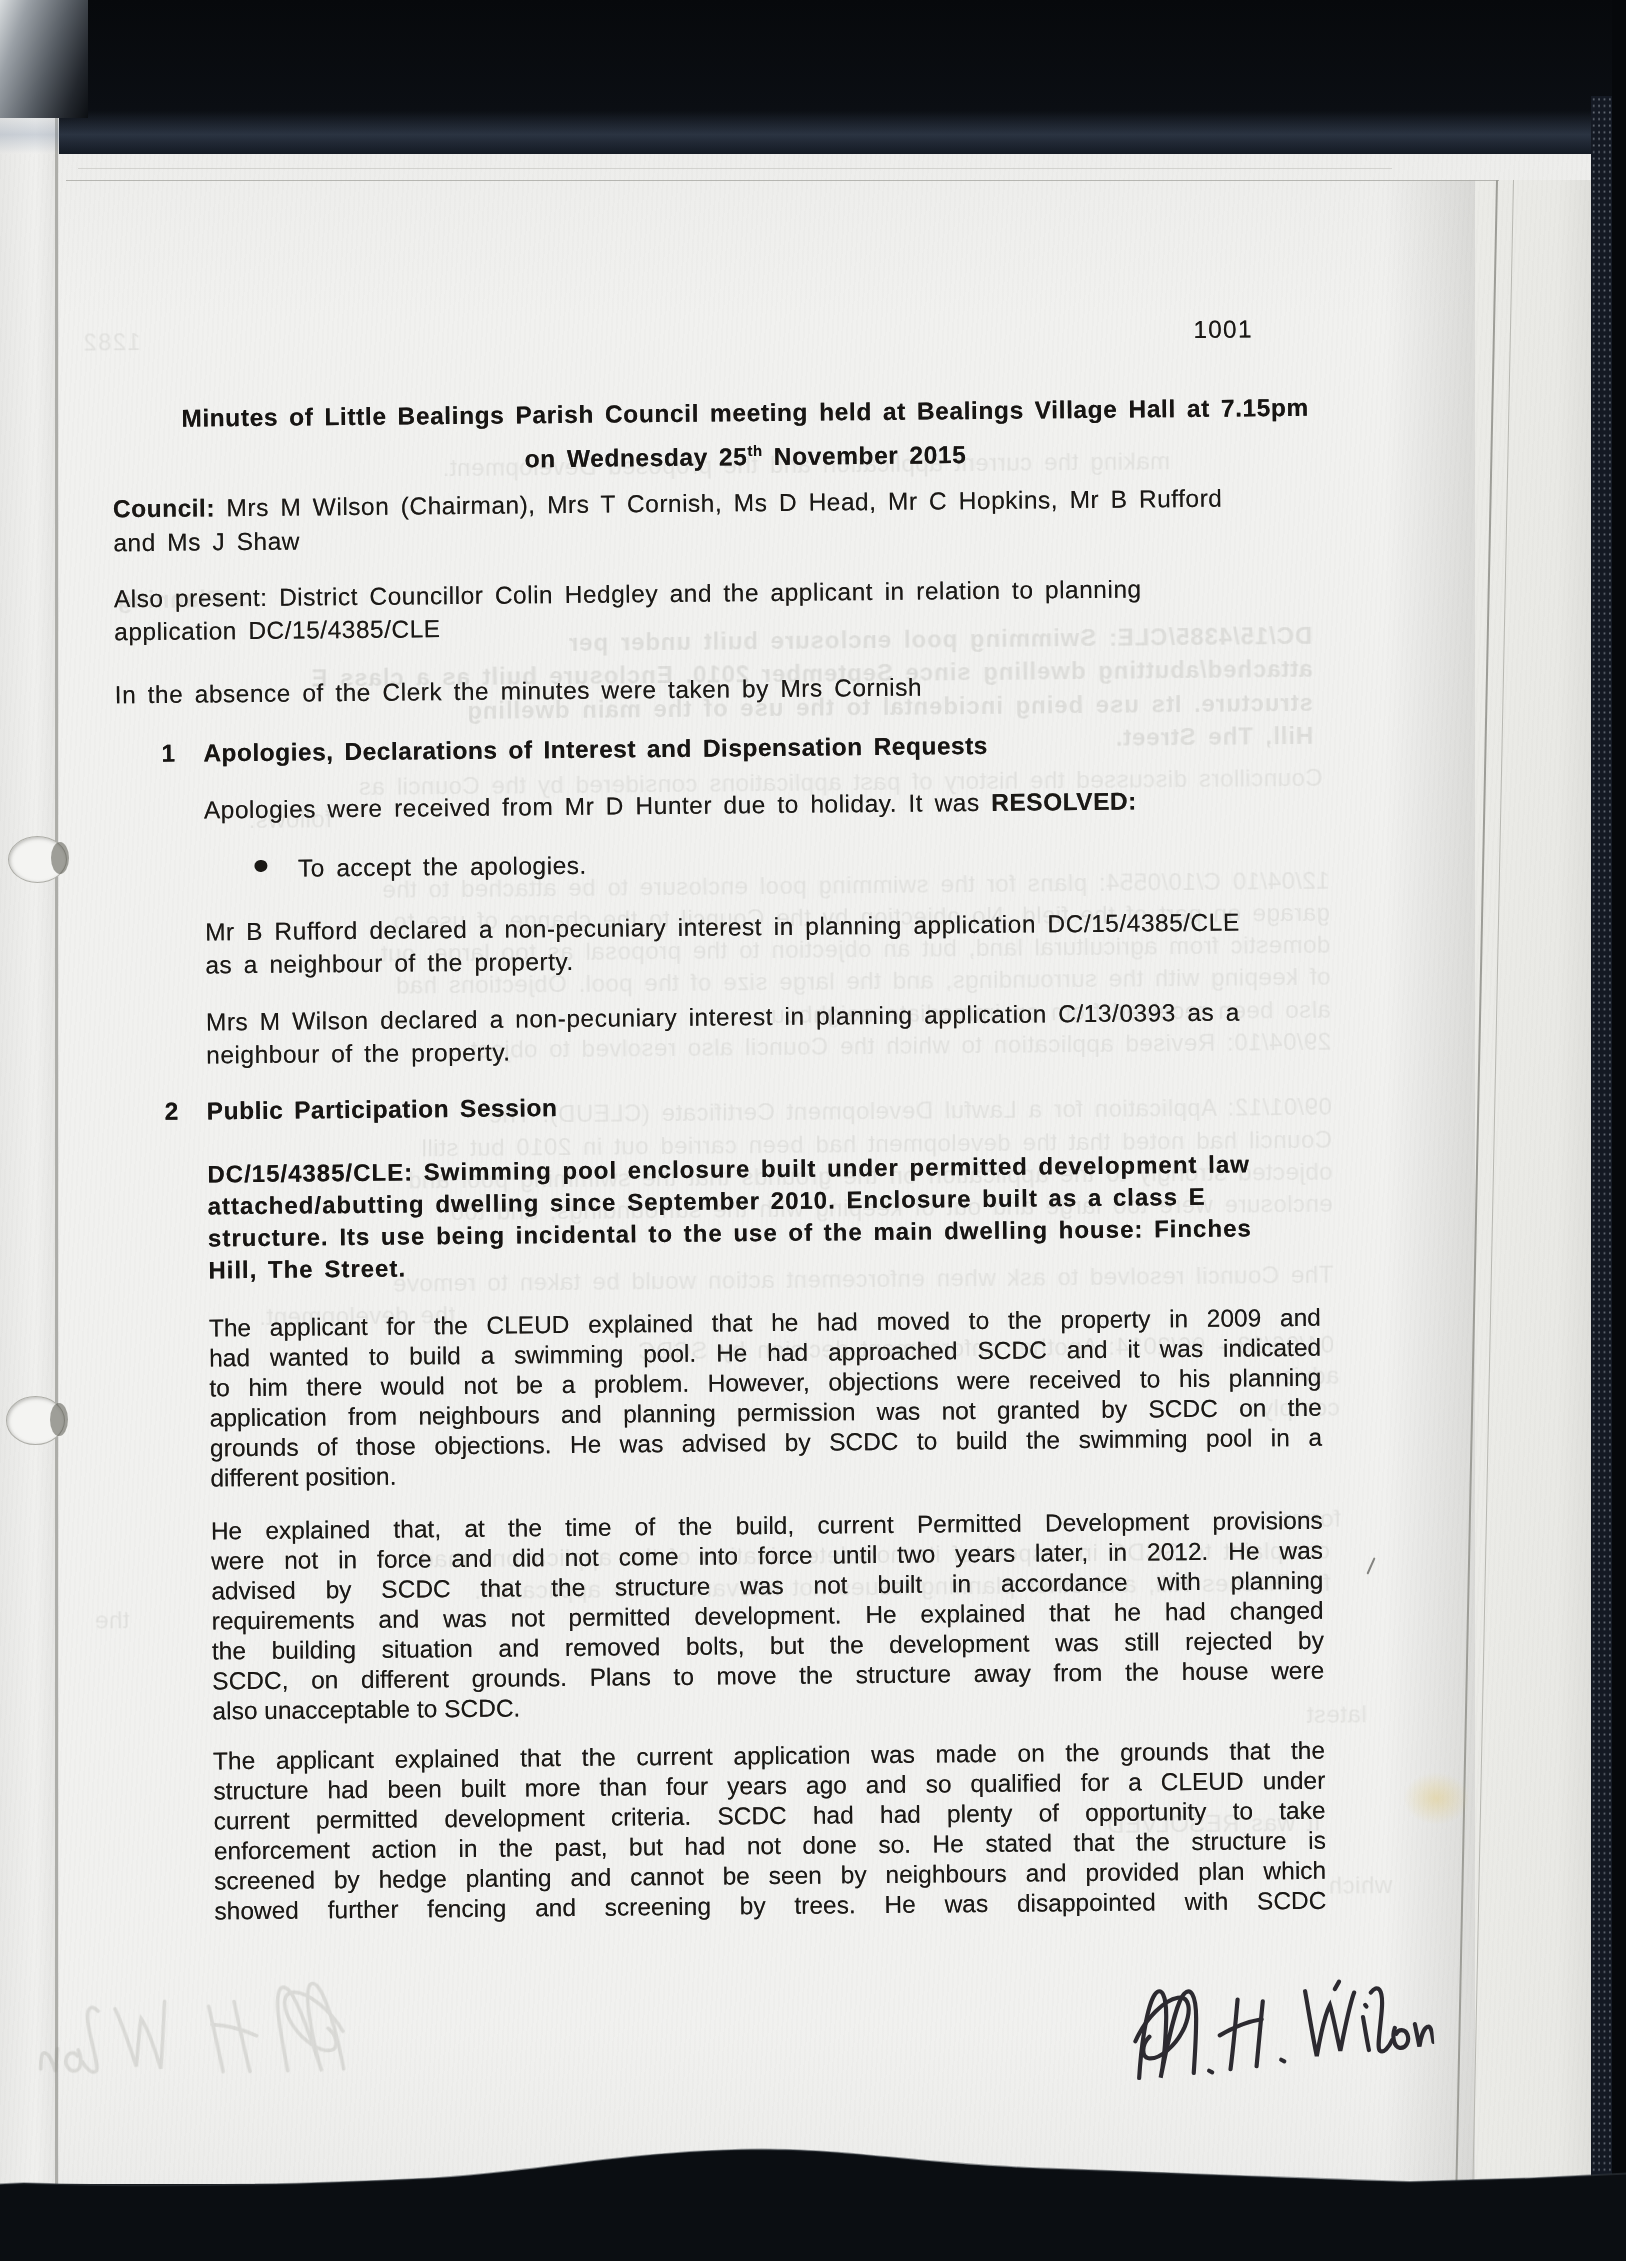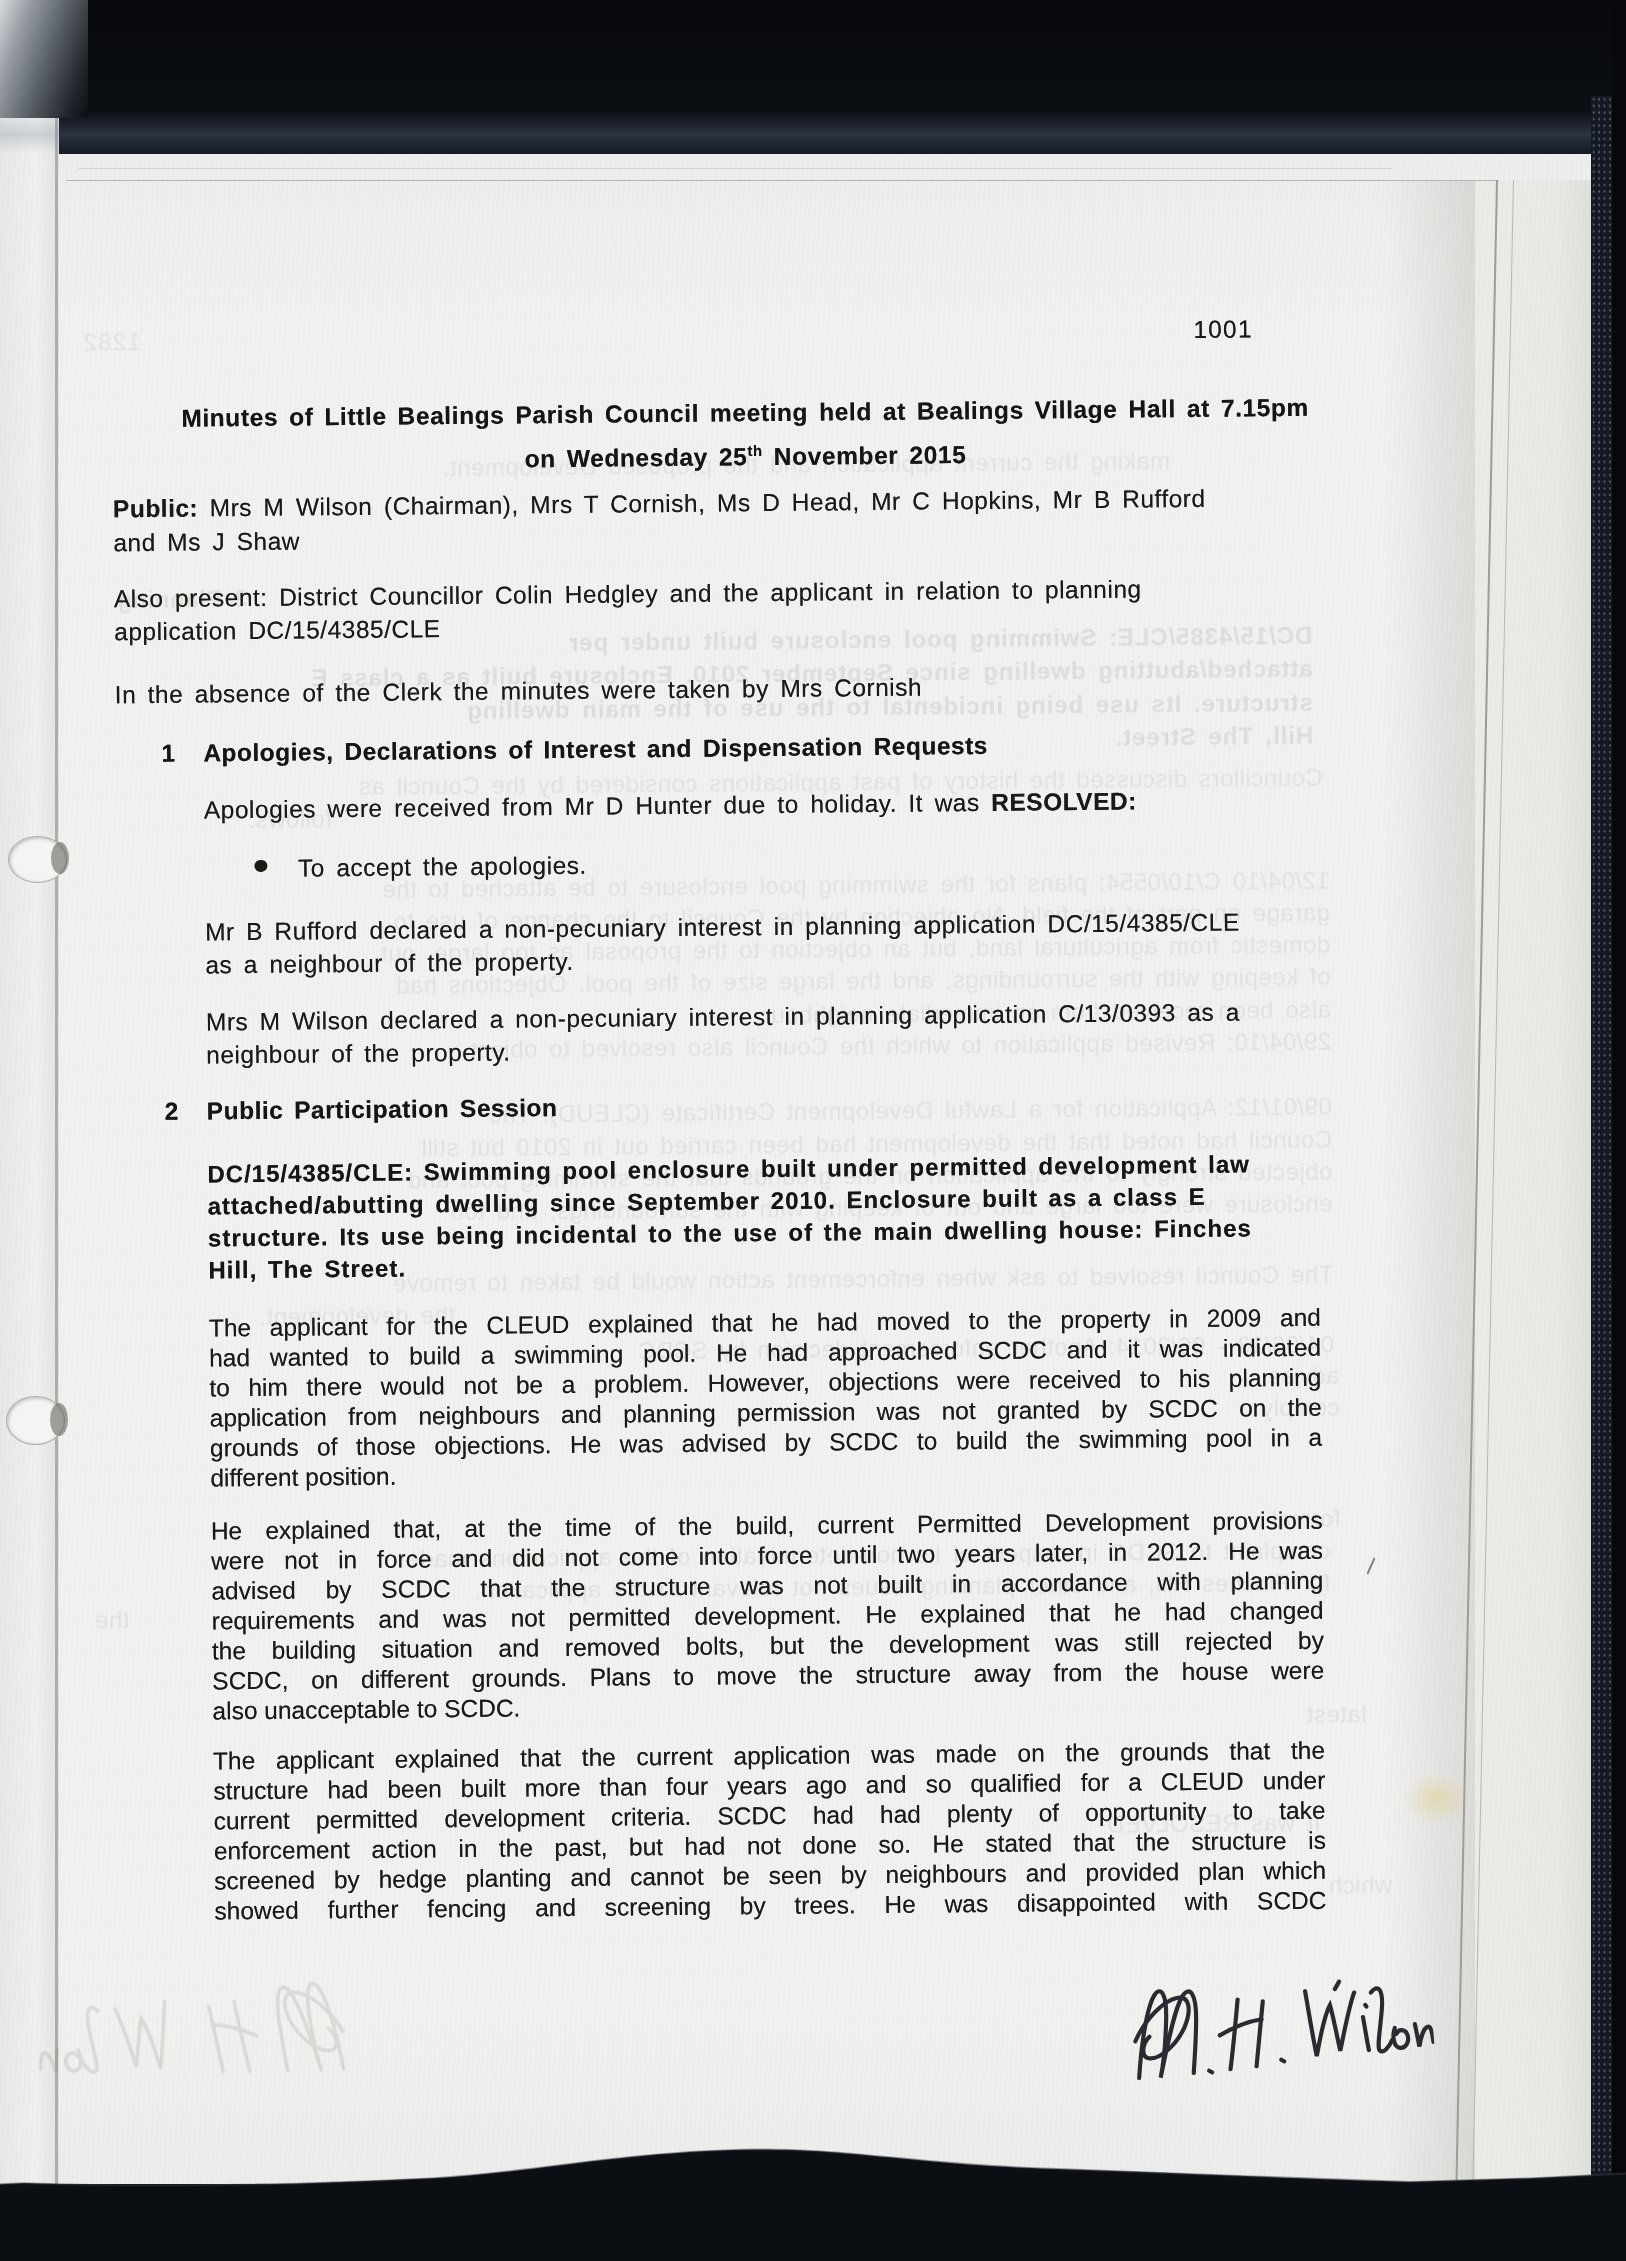--- a/index.html
+++ b/index.html
@@ -190,21 +190,21 @@
     <div class="g g30">the</div>
   </div>
 
   <div id="printed">
 
     <div class="line" id="page-number">1001</div>
 
     <div class="title-line" id="title-1">Minutes of Little Bealings Parish Council meeting held at Bealings Village Hall at 7.15pm</div>
     <div class="title-line" id="title-2"><span>on Wednesday 25</span><sup>th</sup><span> November 2015</span></div>
 
-    <div class="line" id="present-1"><span class="b">Public:</span><span> Mrs M Wilson (Chairman), Mrs T Cornish, Ms D Head, Mr C Hopkins, Mr B Rufford</span></div>
+    <div class="line" id="present-1"><span class="b">Council:</span><span> Mrs M Wilson (Chairman), Mrs T Cornish, Ms D Head, Mr C Hopkins, Mr B Rufford</span></div>
     <div class="line" id="present-2">and Ms J Shaw</div>
 
     <div class="line" id="also-1">Also present: District Councillor Colin Hedgley and the applicant in relation to planning</div>
     <div class="line" id="also-2">application DC/15/4385/CLE</div>
 
     <div class="line" id="clerk-note">In the absence of the Clerk the minutes were taken by Mrs Cornish</div>
 
     <div class="heading" id="h-sec1"><span class="num">1</span><span>Apologies, Declarations of Interest and Dispensation Requests</span></div>
 
     <div class="line" id="apologies-line"><span>Apologies were received from Mr D Hunter due to holiday.  It was </span><span class="b">RESOLVED:</span></div>

